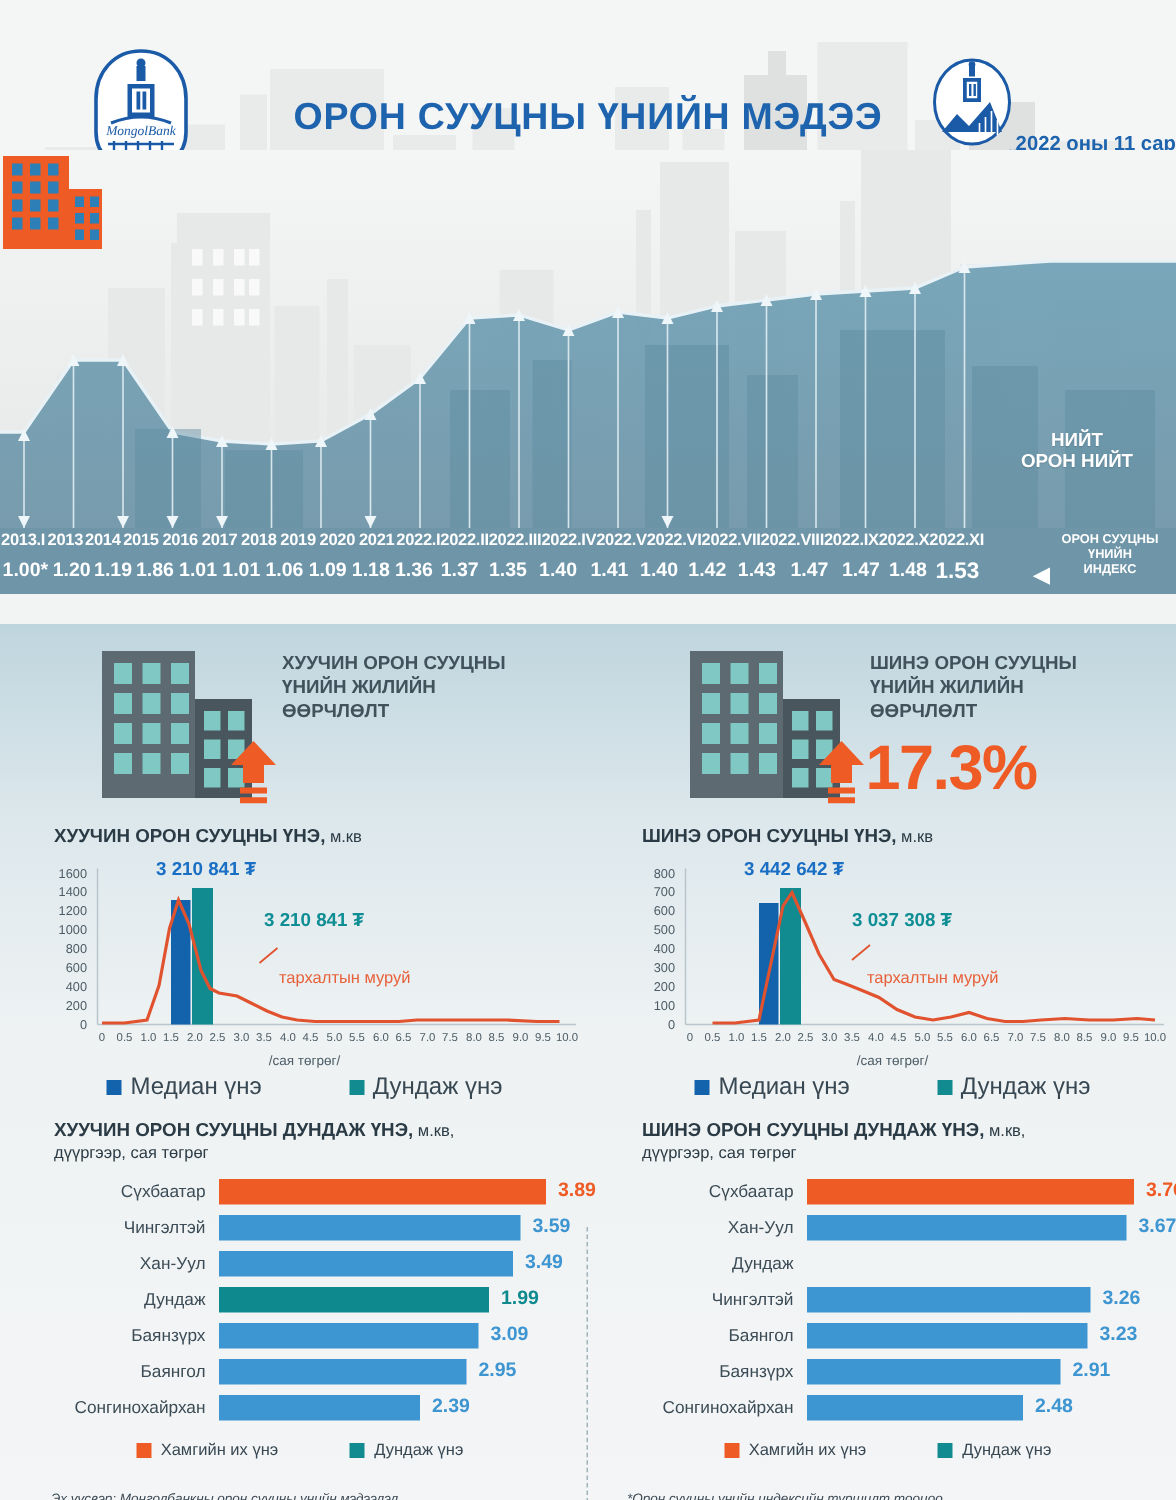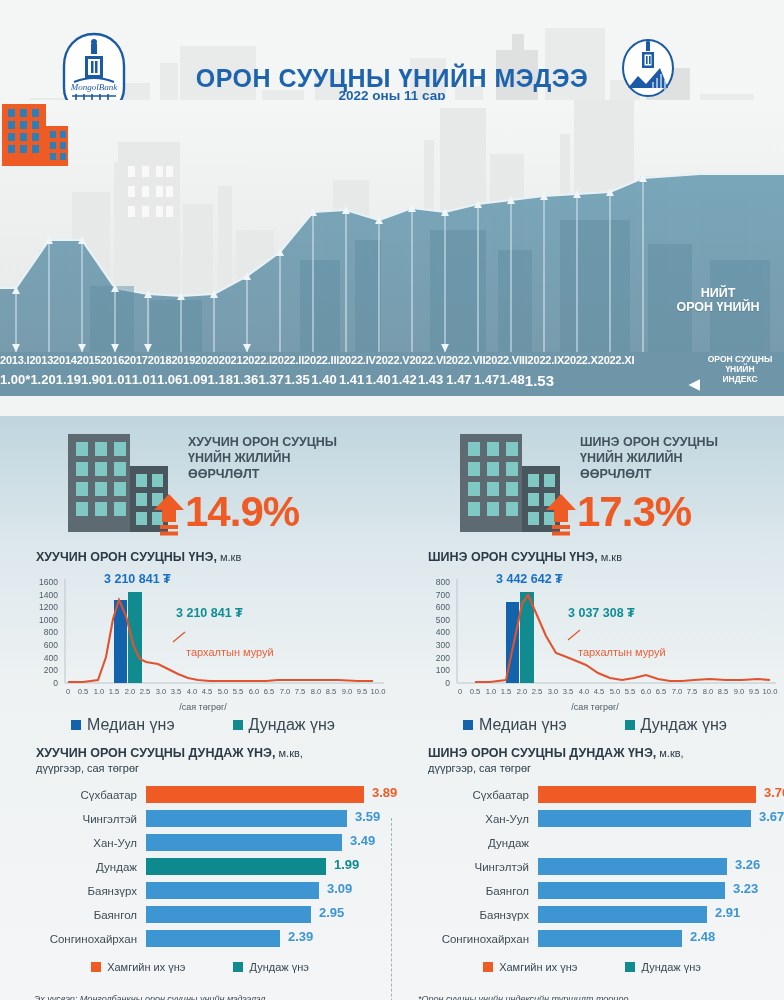--- a/index.html
+++ b/index.html
@@ -21,21 +21,21 @@
   .nso-text {
     position:absolute; left:594px; top:100px; width:110px; text-align:center;
     color:#1a5fa8; font-weight:bold; font-size:10.5px; line-height:12px;
     letter-spacing:.2px;
   }
   .main-title {
     position:absolute; left:0; top:64px; width:784px; text-align:center;
     color:#1e63ad; font-weight:bold; font-size:25px; letter-spacing:.5px;
   }
   .sub-title {
-    position:absolute; left:0; top:88px; width:784px; text-align:center;
+    position:absolute; left:0; top:88px; width:784px; text-align:right;
     color:#1e63ad; font-weight:bold; font-size:13.5px;
   }
 
   
   .areaband {
     position:absolute; left:0; top:100px; width:784px; height:252px;
     overflow:hidden;
   }
   .areaband svg { position:absolute; left:0; top:0; }
 
@@ -44,21 +44,21 @@
     color:#ffffff; font-weight:bold; font-size:12.5px; line-height:14px;
     text-shadow:0 1px 1px rgba(0,0,0,.15);
   }
   .nt-building { position:absolute; left:686px; top:222px; width:70px; height:68px; }
 
   
   .timeline {
     position:absolute; left:0; top:352px; width:784px; height:44px;
     background:#6e95a8;
   }
-  .tl-row { position:absolute; left:0; width:554px; display:flex; }
+  .tl-row { position:absolute; left:0; width:656px; display:flex; }
   .tl-cell { text-align:center; color:#ffffff; }
   .tl-years { top:0px; }
   .tl-years .tl-cell { font-size:11px; font-weight:bold; padding-top:2px; letter-spacing:-.2px;}
   .tl-vals { top:20px; }
   .tl-vals .tl-cell { font-size:13px; font-weight:bold; }
   .tl-cell.big { font-size:15px; }
   .idx-label {
     position:absolute; right:4px; top:2px; width:80px; text-align:center;
     color:#ffffff; font-weight:bold; font-size:8.5px; line-height:10px;
   }
@@ -328,21 +328,21 @@
         <polygon points="82,252 78,244 86,244"></polygon>
         <polygon points="115,252 111,244 119,244"></polygon>
         <polygon points="148,252 144,244 152,244"></polygon>
         <polygon points="247,252 243,244 251,244"></polygon>
         <polygon points="445,252 441,244 449,244"></polygon>
       </g>
     </svg>
 
     <div class="nt-title">
       <div>НИЙТ</div>
-      <div>ОРОН ҮНИЙН</div>
+      <div>ОРОН НИЙТ</div>
     </div>
     <svg class="nt-building" viewBox="0 0 70 68">
       <path d="M2 4 H46 V26 H68 V66 H2 Z" fill="#ef5b25"></path>
       <g fill="#2d7fb8">
         <rect x="8" y="9" width="7" height="8"></rect>
           <rect x="20" y="9" width="7" height="8"></rect>
           <rect x="32" y="9" width="7" height="8"></rect>
         <rect x="8" y="21" width="7" height="8"></rect>
           <rect x="20" y="21" width="7" height="8"></rect>
           <rect x="32" y="21" width="7" height="8"></rect>
@@ -384,21 +384,21 @@
         <div class="tl-cell" style="width: 40px;">2022.VII</div>
         <div class="tl-cell" style="width: 43px;">2022.VIII</div>
         <div class="tl-cell" style="width: 38px;">2022.IX</div>
         <div class="tl-cell" style="width: 36px;">2022.X</div>
         <div class="tl-cell" style="width: 42px;">2022.XI</div>
       </div>
     <div class="tl-row tl-vals" id="tl-values">
         <div class="tl-cell" style="width: 40px;">1.00*</div>
         <div class="tl-cell" style="width: 33px;">1.20</div>
         <div class="tl-cell" style="width: 32px;">1.19</div>
-        <div class="tl-cell" style="width: 34px;">1.90</div>
+        <div class="tl-cell" style="width: 34px;">1.86</div>
         <div class="tl-cell" style="width: 34px;">1.01</div>
         <div class="tl-cell" style="width: 34px;">1.01</div>
         <div class="tl-cell" style="width: 34px;">1.06</div>
         <div class="tl-cell" style="width: 34px;">1.09</div>
         <div class="tl-cell" style="width: 34px;">1.18</div>
         <div class="tl-cell" style="width: 34px;">1.36</div>
         <div class="tl-cell" style="width: 38px;">1.37</div>
         <div class="tl-cell" style="width: 38px;">1.35</div>
         <div class="tl-cell" style="width: 41px;">1.40</div>
         <div class="tl-cell" style="width: 40px;">1.41</div>
@@ -450,21 +450,20 @@
       <div class="hl-title">
         <div>ХУУЧИН ОРОН СУУЦНЫ</div>
         <div>ҮНИЙН ЖИЛИЙН</div>
         <div>ӨӨРЧЛӨЛТ</div>
       </div>
       <svg class="hl-arrow" viewBox="0 0 34 42">
         <polygon points="17,0 32,16 24,16 24,28 10,28 10,16 2,16" fill="#ef5b25"></polygon>
         <rect x="8" y="31" width="18" height="4" fill="#ef5b25"></rect>
         <rect x="8" y="37.5" width="18" height="4" fill="#ef5b25"></rect>
       </svg>
-      <div class="hl-pct">14.9%</div>
 
       <div class="hsec-title">
         <span>ХУУЧИН ОРОН СУУЦНЫ ҮНЭ,</span><span class="small"> м.кв</span>
       </div>
       <div class="hist">
         <svg width="370" height="134" viewBox="0 0 370 134">
 
           <g font-size="8.5" fill="#4c5c66" text-anchor="end" font-family="Liberation Sans, sans-serif">
             <text x="40" y="17">1600</text>
               <text x="40" y="29.6">1400</text>

